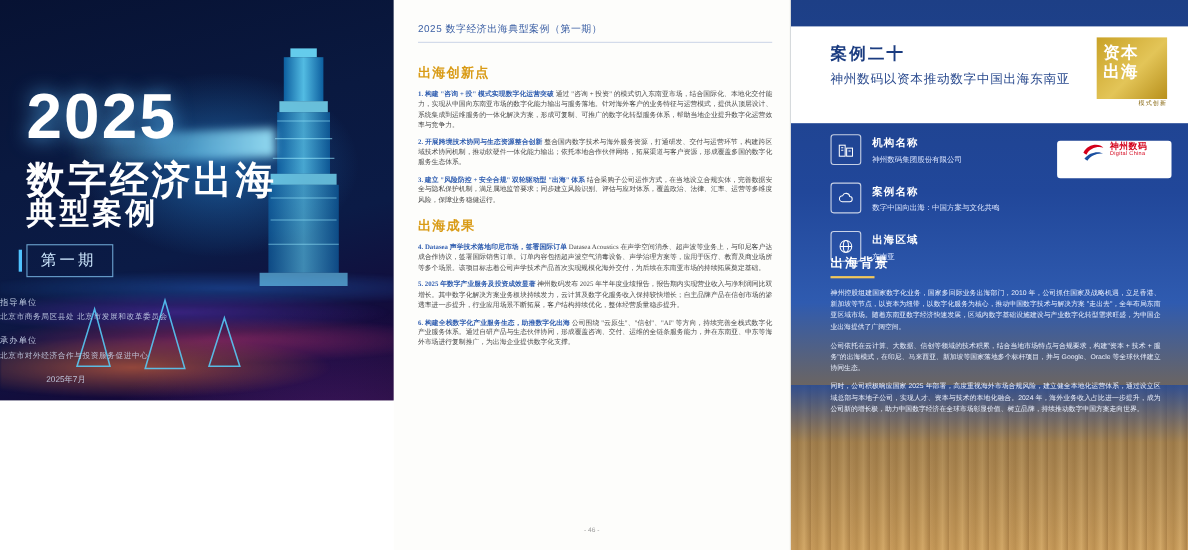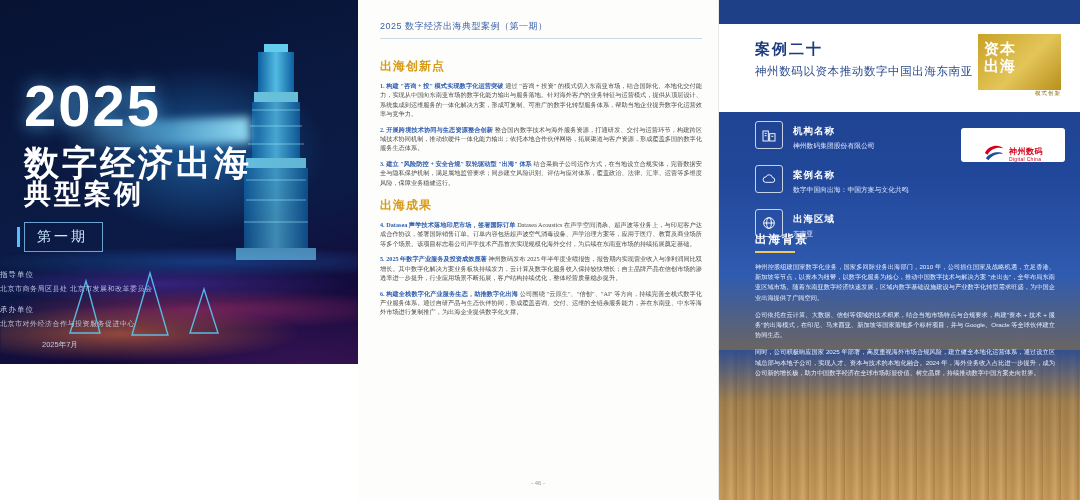--- a/index.html
+++ b/index.html
@@ -85,40 +85,40 @@
       repeating-linear-gradient(90deg,#caa063 0px,#b98f52 6px,#d8b071 12px,#a87f47 18px),
       linear-gradient(180deg,#caa063,#8a5f2e);
     opacity:.95;
   }
   .cp-white{
     position:absolute;left:0;top:24px;width:362px;height:88px;background:#ffffff;
   }
   .cp-case-no{position:absolute;left:36px;top:40px;font-size:15px;font-weight:bold;color:#1b3c80;letter-spacing:2px;}
   .cp-case-title{position:absolute;left:36px;top:64px;font-size:11.5px;color:#2a4a8e;letter-spacing:.6px;}
   .cp-stamp{
-    position:absolute;right:20px;top:34px;width:83px;height:56px;
+    position:absolute;right:20px;top:34px;width:64px;height:56px;
     background:linear-gradient(135deg,#c9a227,#e3c558 55%,#b8901c);
     color:#fff;font-size:15px;font-weight:bold;line-height:17px;letter-spacing:1px;
     padding:6px 0 0 6px;box-sizing:border-box;
   }
   .cp-stamp-sub{
     position:absolute;right:20px;top:90px;font-size:5.5px;color:#8a6a14;letter-spacing:1px;
   }
   .cp-body{position:absolute;left:0;top:120px;width:362px;}
-  .info-row{display:flex;align-items:center;margin:0 0 14px 36px;}
+  .info-row{display:flex;align-items:flex-end;margin:0 0 14px 36px;}
   .info-ico{
     width:26px;height:26px;flex:0 0 26px;border:1px solid rgba(255,255,255,.75);
     border-radius:3px;margin-right:10px;display:flex;align-items:center;justify-content:center;
   }
   .info-ico svg{width:16px;height:16px;}
   .info-lab{font-size:9.5px;font-weight:bold;color:#ffffff;letter-spacing:1px;}
   .info-val{font-size:6.8px;color:#dce6ff;margin-top:3px;line-height:9px;}
   .cp-logo{
     position:absolute;right:16px;top:128px;width:104px;height:34px;background:#fff;border-radius:3px;
-    display:flex;align-items:flex-end;justify-content:center;
+    display:flex;align-items:flex-start;justify-content:center;
   }
   .cp-logo .lmark{width:22px;height:20px;margin-right:4px;}
   .cp-logo .ltxt b{display:block;font-size:8px;color:#d4001a;line-height:9px;letter-spacing:.5px;}
   .cp-logo .ltxt i{display:block;font-size:5px;color:#d4001a;font-style:normal;letter-spacing:.3px;}
   .cp-bg-title{
     position:absolute;left:36px;top:232px;font-size:11.5px;font-weight:bold;color:#ffffff;letter-spacing:2px;
   }
   .cp-bg-title:after{content:"";display:block;width:40px;height:2px;background:#f2c85a;margin-top:4px;}
   .cp-bg-text{
     position:absolute;left:36px;right:26px;top:262px;font-size:6.2px;line-height:10.2px;

